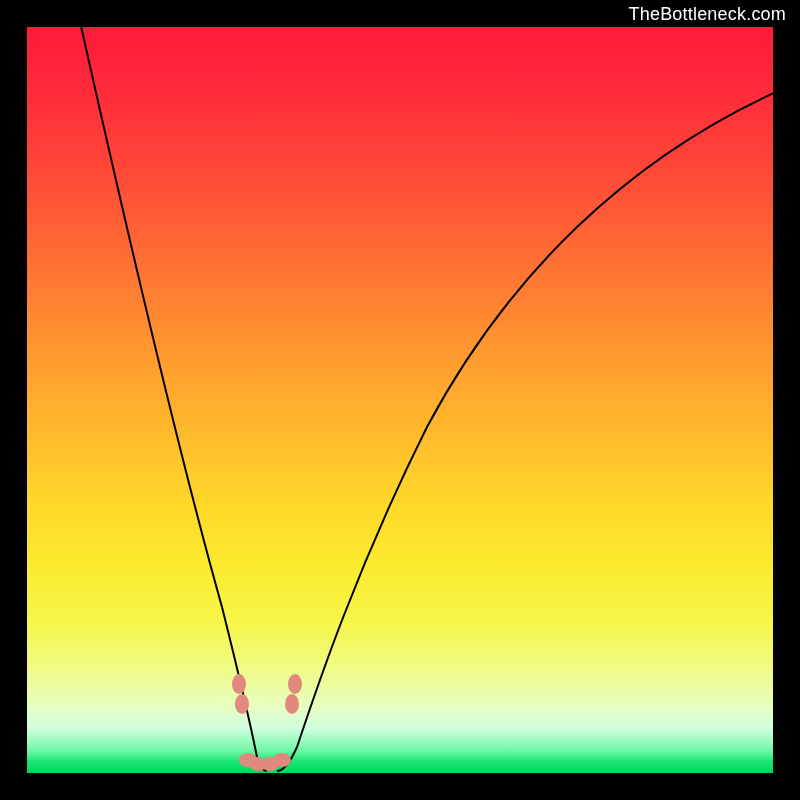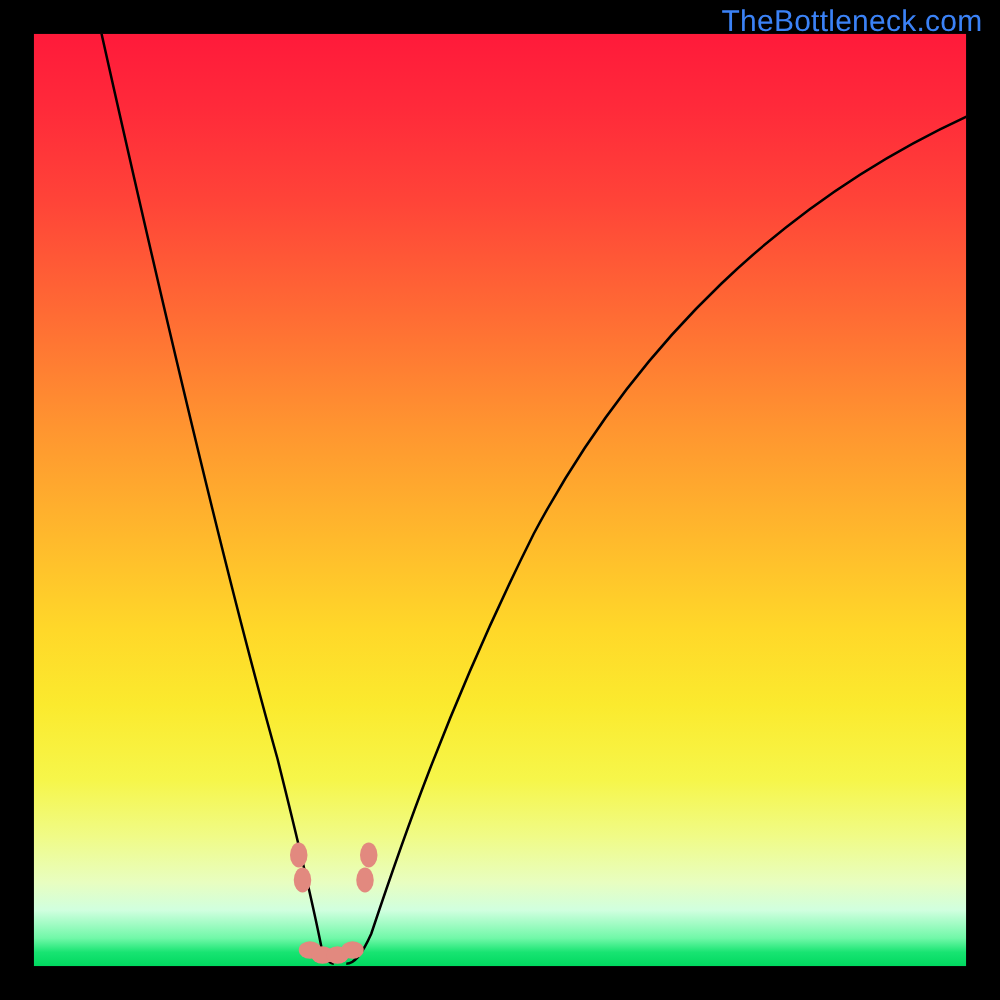--- a/index.html
+++ b/index.html
@@ -37,22 +37,22 @@
       #d0ffdf 94%,
       #70f8a8 97%,
       #18e472 98.5%,
       #00d85f 100%
     );
   }
   .watermark {
     position: absolute;
     top: 4px;
     right: 14px;
-    color: #3b82f6;
-    font-size: 24px;
+    color: #ffffff;
+    font-size: 18px;
     font-weight: 500;
     letter-spacing: 0.2px;
     z-index: 5;
   }
   svg.curves {
     position: absolute;
     inset: 0;
     width: 746px;
     height: 746px;
     z-index: 2;

